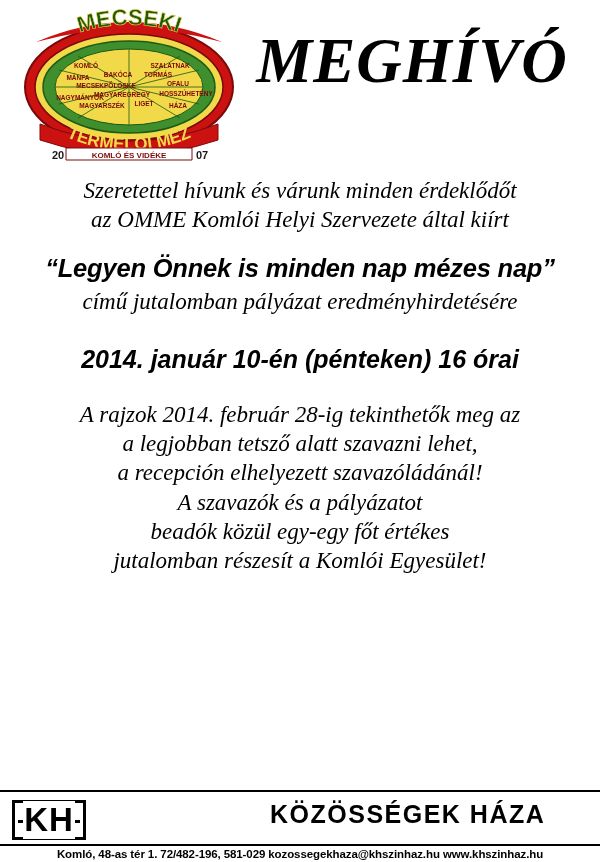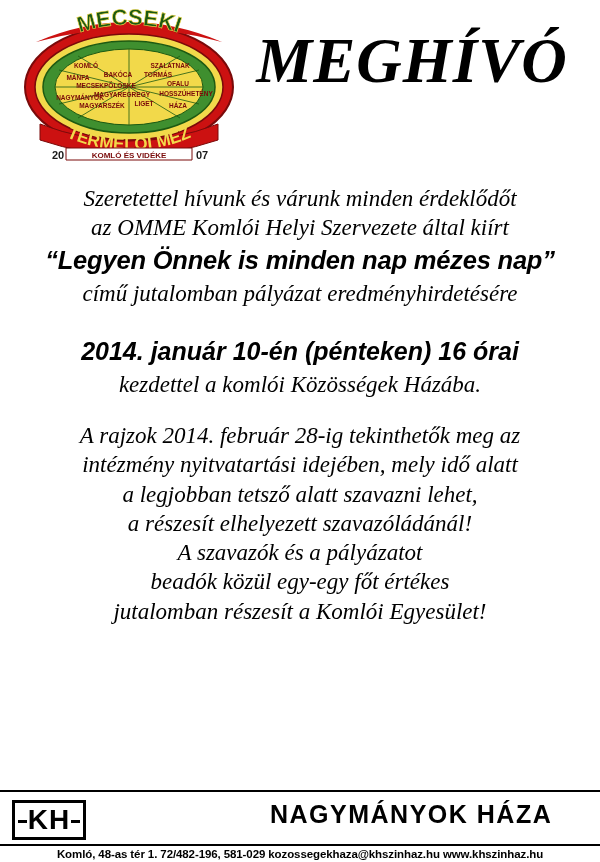--- a/index.html
+++ b/index.html
@@ -50,41 +50,42 @@
     font-weight: bold;
     font-size: 63px;
     letter-spacing: 1px;
     line-height: 1;
   }
 
   
   .content {
     position: absolute;
     left: 0;
-    top: 184px;
+    top: 176px;
     width: 600px;
     text-align: center;
   }
 
   .line {
     font-family: "Liberation Serif", serif;
     font-style: italic;
     line-height: 1.27;
     white-space: nowrap;
   }
 
   .l-normal { font-size: 23px; }
 
   .l-quote {
     font-family: "Liberation Sans", sans-serif;
     font-style: italic;
     font-weight: bold;
     font-size: 25.5px;
     letter-spacing: -0.2px;
     line-height: 1.45;
+    margin-top: 16px;
   }
 
   .l-date {
     font-family: "Liberation Sans", sans-serif;
     font-style: italic;
     font-weight: bold;
     font-size: 25px;
     line-height: 1.5;
     margin-top: 24px;
   }
@@ -115,21 +116,21 @@
     top: 8px;
     width: 74px;
     height: 40px;
     border: 3px solid #000;
     box-sizing: border-box;
     display: flex;
     align-items: center;
     justify-content: center;
     font-family: "Liberation Sans", sans-serif;
     font-weight: bold;
-    font-size: 28px;
+    font-size: 33px;
     letter-spacing: 1px;
   }
   .kh-logo::after {
     content: "";
     position: absolute;
     left: 3px;
     right: 3px;
     top: 50%;
     height: 3px;
     background: #000;
@@ -231,37 +232,35 @@
 
     <div class="title">MEGHÍVÓ</div>
   </div>
 
   <div class="content">
     <div class="line l-normal">Szeretettel hívunk és várunk minden érdeklődőt</div>
     <div class="line l-normal">az OMME Komlói Helyi Szervezete által kiírt</div>
     <div class="line l-quote">“Legyen Önnek is minden nap mézes nap”</div>
     <div class="line l-normal">című jutalomban pályázat eredményhirdetésére</div>
     <div class="line l-date">2014. január 10-én (pénteken) 16 órai</div>
-    <div class="line l-normal">kezdettel a komlói Közösségek Házába.</div>
 
     <div class="gap"></div>
 
     <div class="line l-normal">A rajzok 2014. február 28-ig tekinthetők meg az</div>
-    <div class="line l-normal">intézmény nyitvatartási idejében, mely idő alatt</div>
     <div class="line l-normal">a legjobban tetsző alatt szavazni lehet,</div>
-    <div class="line l-normal">a részesít elhelyezett szavazóládánál!</div>
+    <div class="line l-normal">a recepción elhelyezett szavazóládánál!</div>
     <div class="line l-normal">A szavazók  és a pályázatot</div>
     <div class="line l-normal">beadók közül egy-egy főt értékes</div>
     <div class="line l-normal">jutalomban részesít a Komlói Egyesület!</div>
   </div>
 
   <div class="footer-rule"></div>
 
   <div class="footer">
     <div class="kh-logo">
       <span>KH</span>
     </div>
-    <div class="house-name">NAGYMÁNYOK HÁZA</div>
+    <div class="house-name">KÖZÖSSÉGEK HÁZA</div>
     <div class="footer-line"></div>
     <div class="contact">Komló, 48-as tér 1. 72/482-196, 581-029 kozossegekhaza@khszinhaz.hu www.khszinhaz.hu</div>
   </div>
 
 </div>
 
 </body></html>

